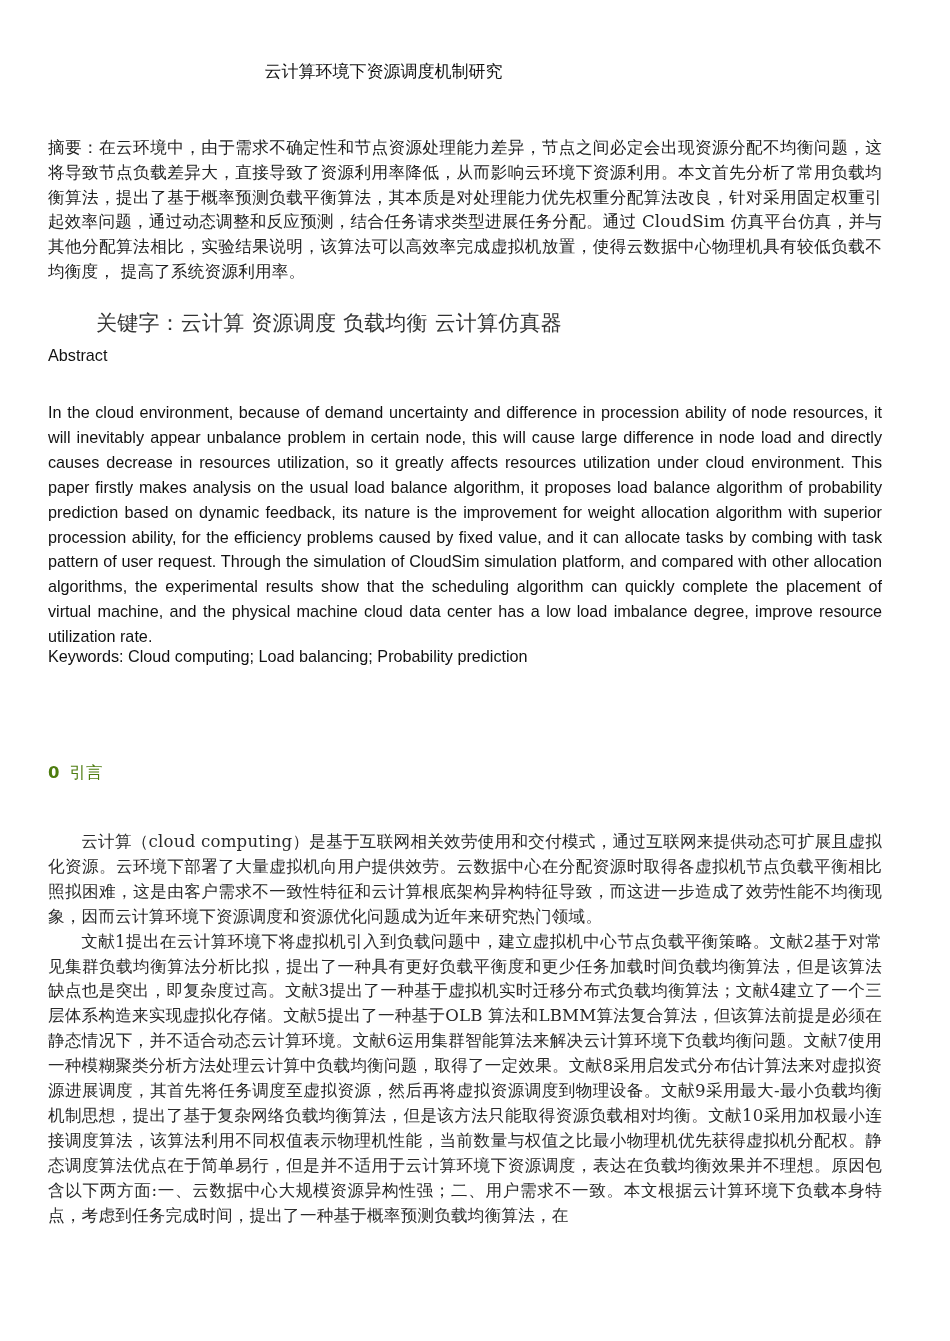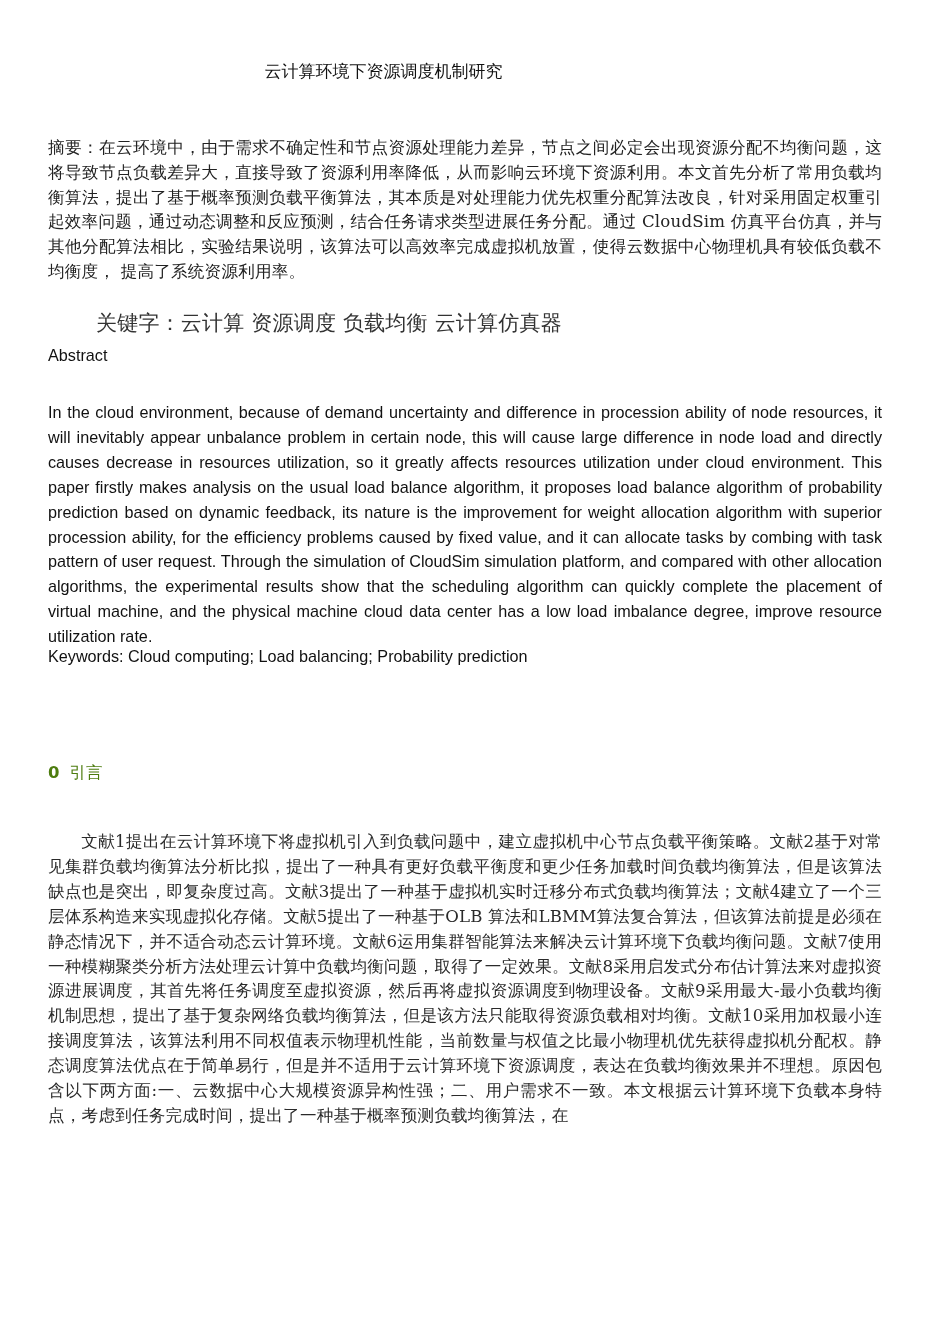--- a/index.html
+++ b/index.html
@@ -109,16 +109,17 @@
 
   <div class="en-block en-abstract-body">In the cloud environment, because of demand uncertainty and difference in procession ability of node resources, it will inevitably appear unbalance problem in certain node, this will cause large difference in node load and directly causes decrease in resources utilization, so it greatly affects resources utilization under cloud environment. This paper firstly makes analysis on the usual load balance algorithm, it proposes load balance algorithm of probability prediction based on dynamic feedback, its nature is the improvement for weight allocation algorithm with superior procession ability, for the efficiency problems caused by fixed value, and it can allocate tasks by combing with task pattern of user request. Through the simulation of CloudSim simulation platform, and compared with other allocation algorithms, the experimental results show that the scheduling algorithm can quickly complete the placement of virtual machine, and the physical machine cloud data center has a low load imbalance degree, improve resource utilization rate.</div>
 
   <div class="en-block en-keywords">Keywords: Cloud computing; Load balancing; Probability prediction</div>
 
   <div class="section-heading">
     <span class="num">0</span><span>引言</span>
   </div>
 
   <div class="body-text intro">
+    <p>云计算（cloud computing）是基于互联网相关效劳使用和交付模式，通过互联网来提供动态可扩展且虚拟化资源。云环境下部署了大量虚拟机向用户提供效劳。云数据中心在分配资源时取得各虚拟机节点负载平衡相比照拟困难，这是由客户需求不一致性特征和云计算根底架构异构特征导致，而这进一步造成了效劳性能不均衡现象，因而云计算环境下资源调度和资源优化问题成为近年来研究热门领域。</p>
     <p>文献1提出在云计算环境下将虚拟机引入到负载问题中，建立虚拟机中心节点负载平衡策略。文献2基于对常见集群负载均衡算法分析比拟，提出了一种具有更好负载平衡度和更少任务加载时间负载均衡算法，但是该算法缺点也是突出，即复杂度过高。文献3提出了一种基于虚拟机实时迁移分布式负载均衡算法；文献4建立了一个三层体系构造来实现虚拟化存储。文献5提出了一种基于OLB 算法和LBMM算法复合算法，但该算法前提是必须在静态情况下，并不适合动态云计算环境。文献6运用集群智能算法来解决云计算环境下负载均衡问题。文献7使用一种模糊聚类分析方法处理云计算中负载均衡问题，取得了一定效果。文献8采用启发式分布估计算法来对虚拟资源进展调度，其首先将任务调度至虚拟资源，然后再将虚拟资源调度到物理设备。文献9采用最大-最小负载均衡机制思想，提出了基于复杂网络负载均衡算法，但是该方法只能取得资源负载相对均衡。文献10采用加权最小连接调度算法，该算法利用不同权值表示物理机性能，当前数量与权值之比最小物理机优先获得虚拟机分配权。静态调度算法优点在于简单易行，但是并不适用于云计算环境下资源调度，表达在负载均衡效果并不理想。原因包含以下两方面:一、云数据中心大规模资源异构性强；二、用户需求不一致。本文根据云计算环境下负载本身特点，考虑到任务完成时间，提出了一种基于概率预测负载均衡算法，在</p>
   </div>
 
 </div>
 
 </body></html>

